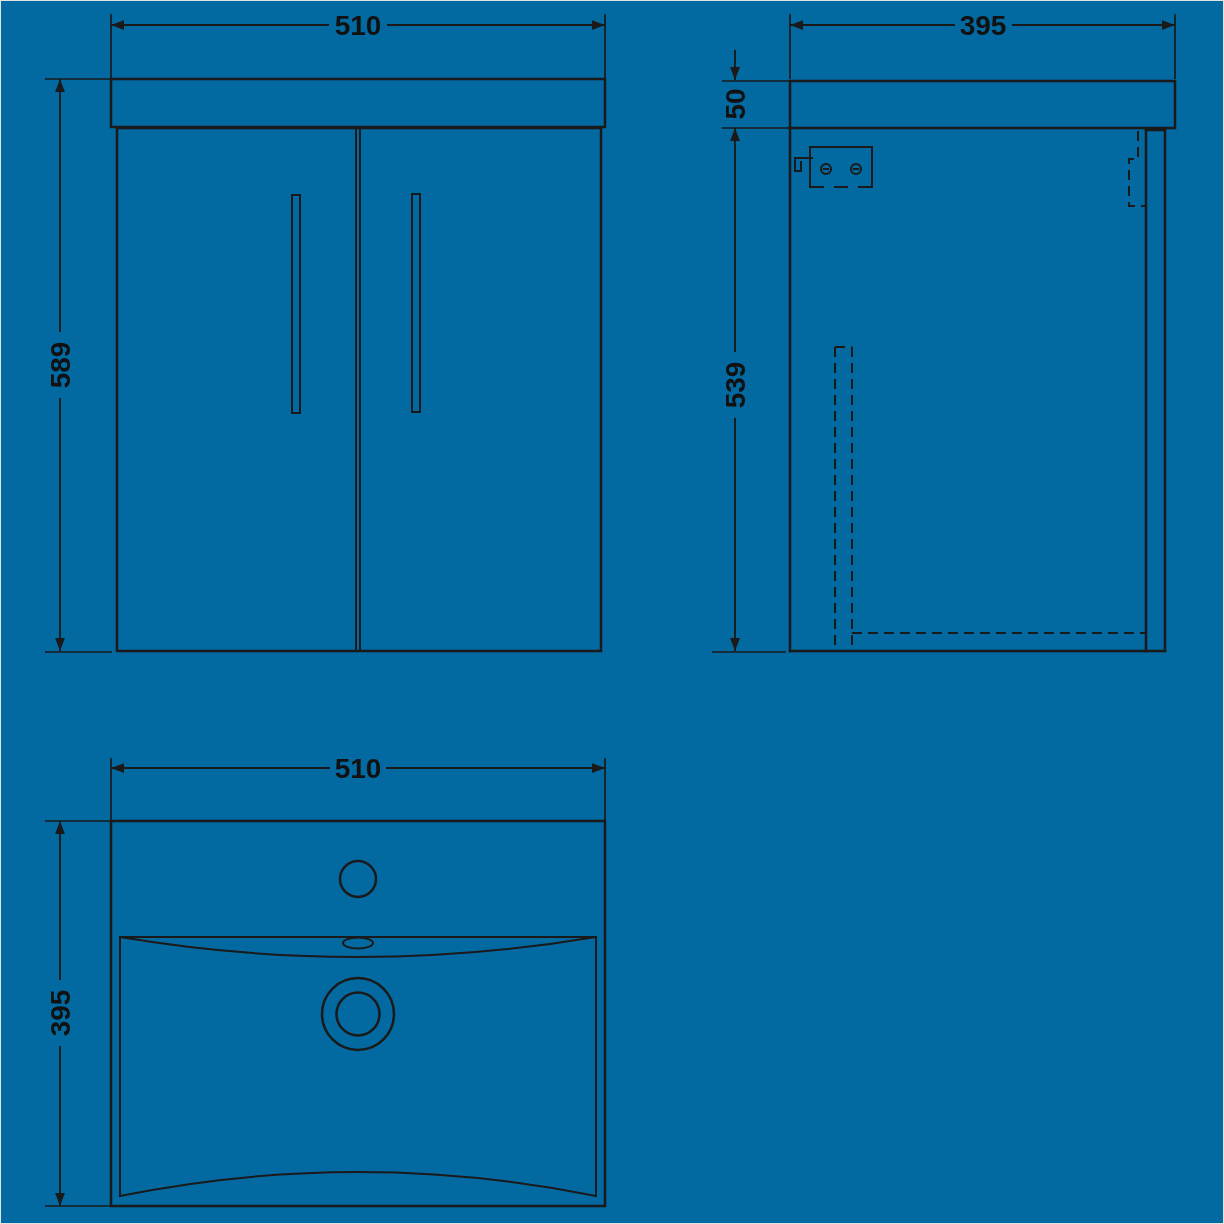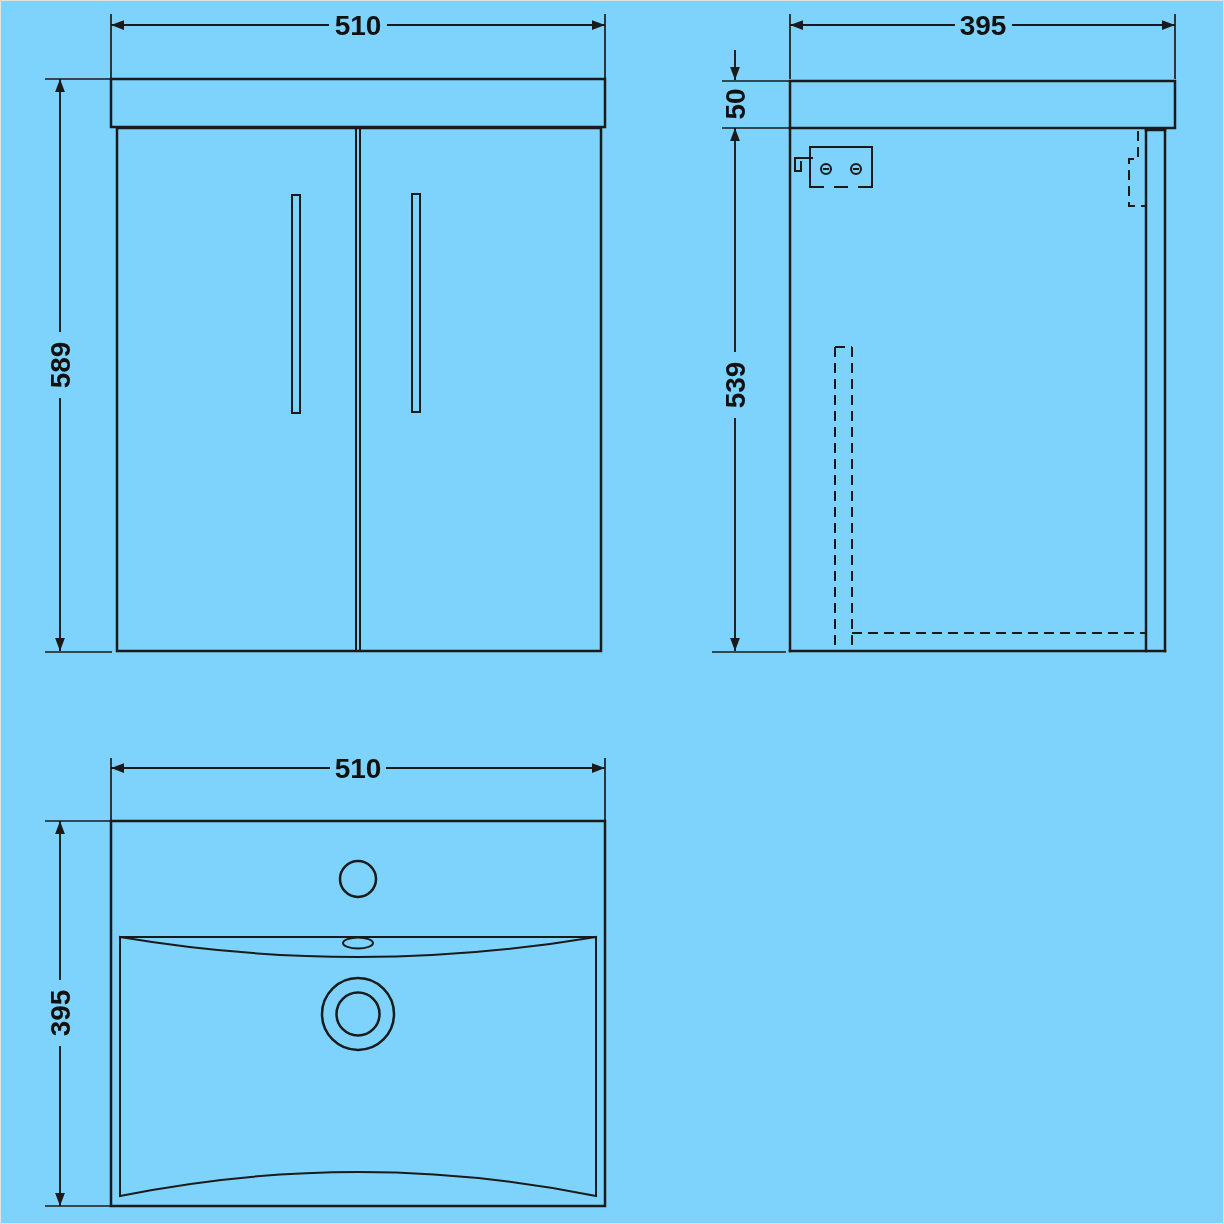--- a/index.html
+++ b/index.html
@@ -4,21 +4,21 @@
 <style>
   html, body {
     margin: 0;
     padding: 0;
     background: #ffffff;
   }
   #canvas {
     position: relative;
     width: 1224px;
     height: 1224px;
-    background: #7dd3fc;
+    background: #0369a1;
     outline: 1px solid #e2e2e2;
     outline-offset: -1px;
     font-family: "Liberation Sans", "DejaVu Sans", sans-serif;
   }
   svg { display: block; }
   .obj {
     fill: none;
     stroke-width: 2.5;
     stroke-linecap: square;
     stroke-linejoin: miter;

